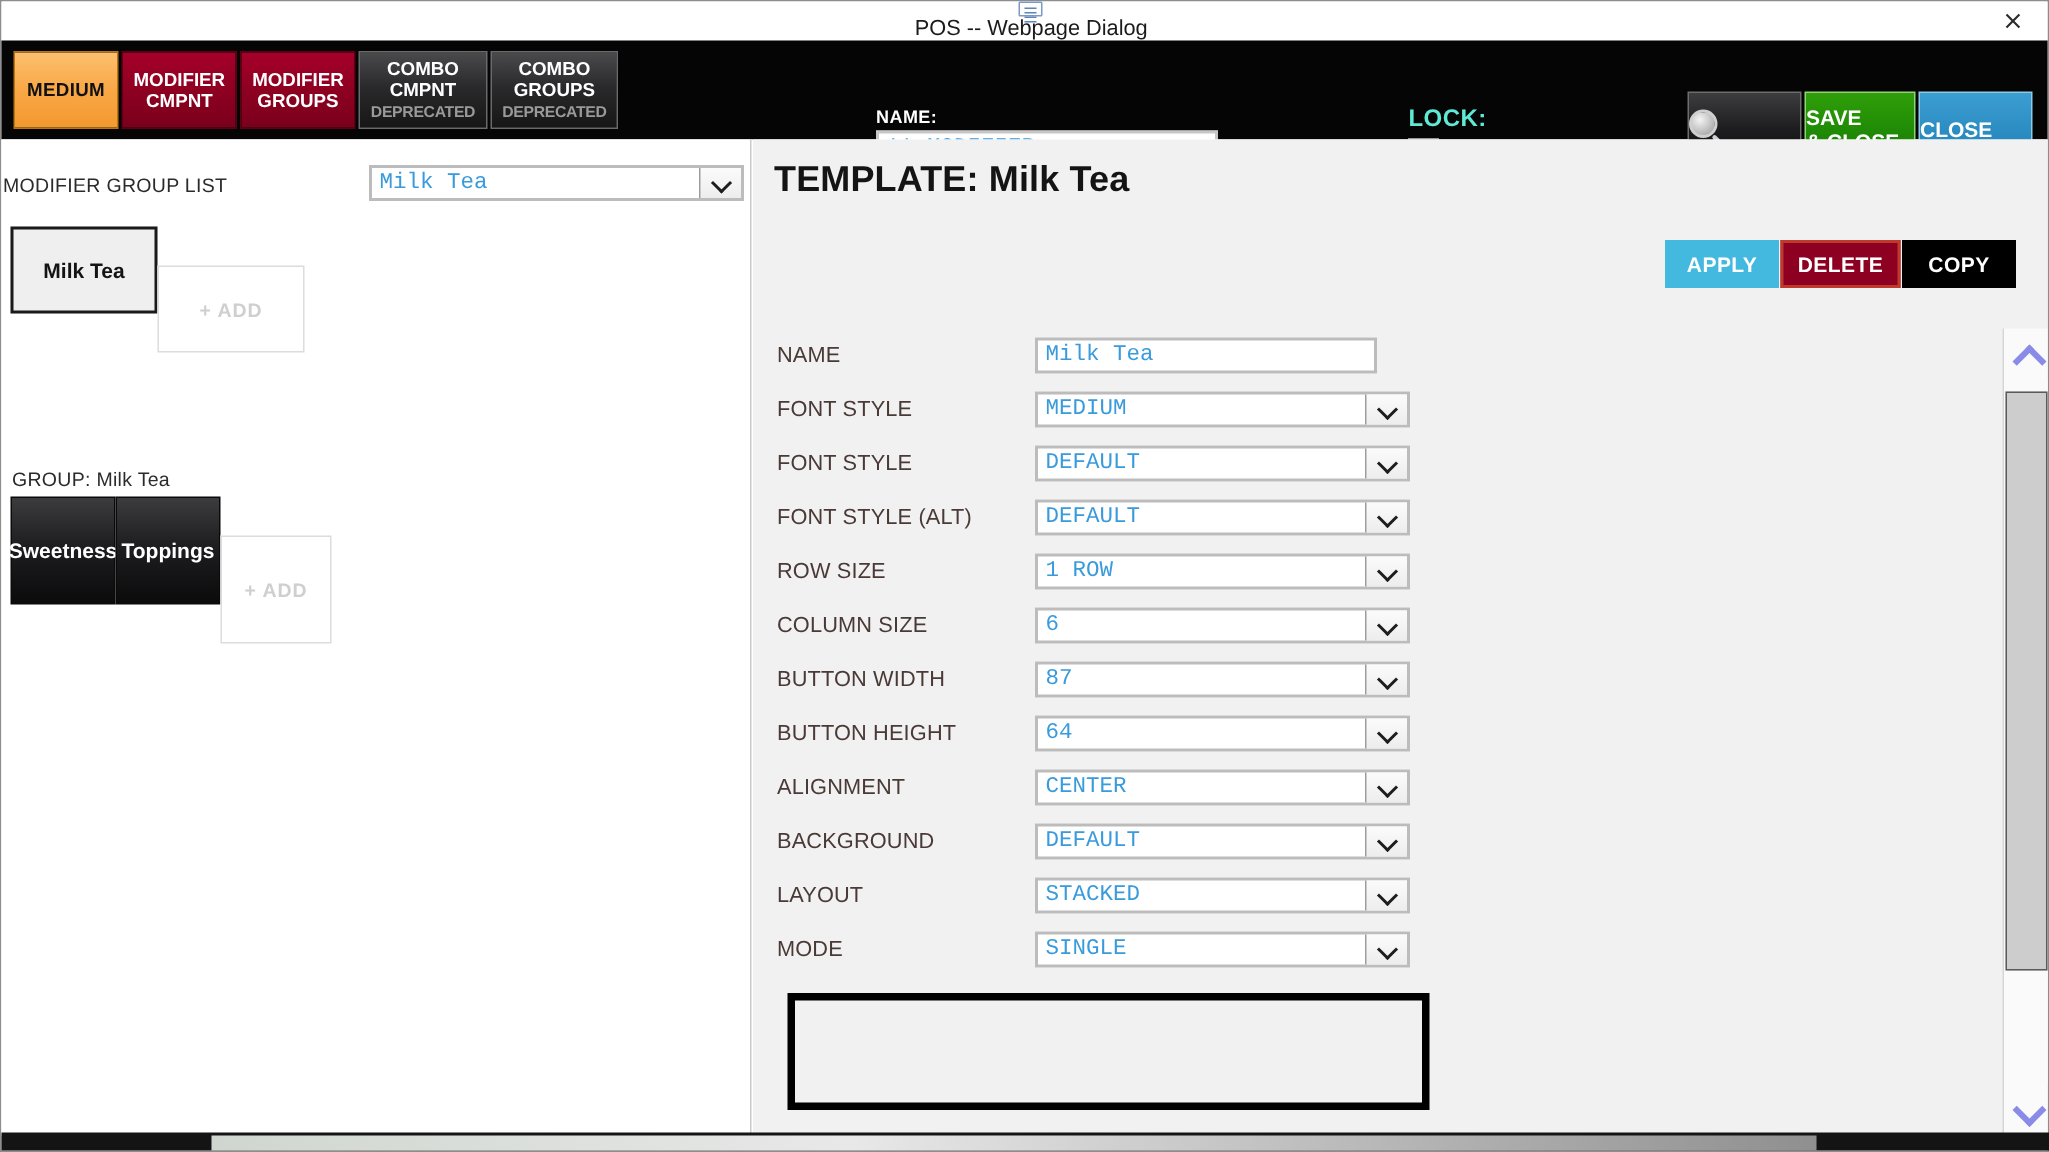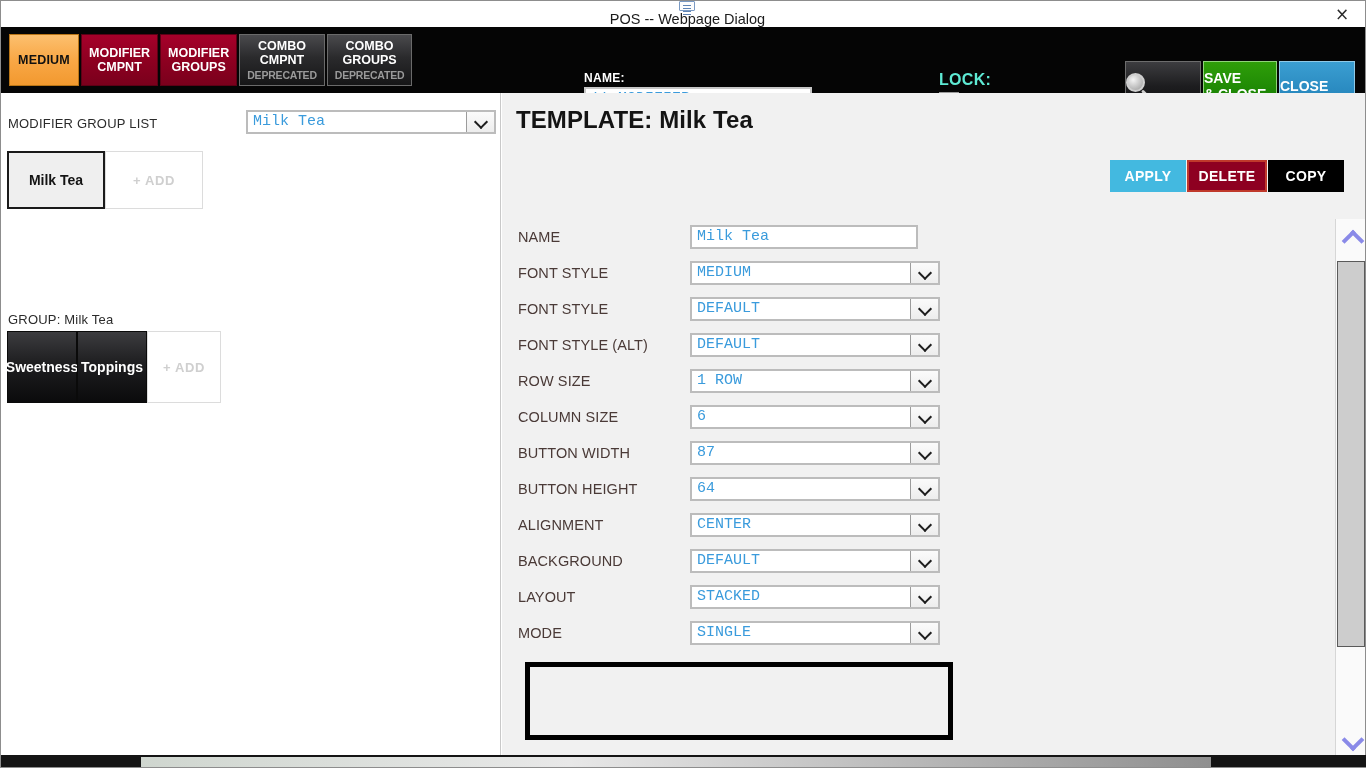--- a/index.html
+++ b/index.html
@@ -153,21 +153,21 @@
     width: 1364px; height: 664px;
     background: #ffffff;
   }
   .left-panel {
     position: absolute; left: 0; top: 0;
     width: 500px; height: 664px;
     background: #ffffff;
     border-right: 1px solid #c9c9c9;
   }
   .lbl-list {
-    position: absolute; left: 7px; top: 23px;
+    position: absolute; left: 1px; top: 23px;
     font-size: 13px; color: #2b2b2b; letter-spacing: .2px;
   }
   .lbl-group {
     position: absolute; left: 7px; top: 219px;
     font-size: 13px; color: #2b2b2b; letter-spacing: .2px;
   }
 
   .grp-dropdown {
     position: absolute; left: 245px; top: 17px;
     width: 250px; height: 24px;
@@ -210,20 +210,21 @@
   .sq-btn.selected {
     background: #efefef;
     border: 2px solid #1a1a1a;
     color: #141414;
   }
   .sq-btn.add {
     background: #ffffff;
     border: 1px solid #dcdcdc;
     color: #cfcfcf; font-weight: bold; font-size: 13px;
     letter-spacing: .6px;
+    margin-top: 26px;
   }
   .sq-btn.dark {
     background: linear-gradient(180deg, #3c3c3f 0%, #1e1e20 45%, #0b0b0c 100%);
     border: 1px solid #0a0a0a;
     color: #ffffff; font-size: 14px;
   }
   .row-items .sq-btn { width: 70px; height: 72px; }
   .row-items .sq-btn.add { width: 74px; }
 
   

